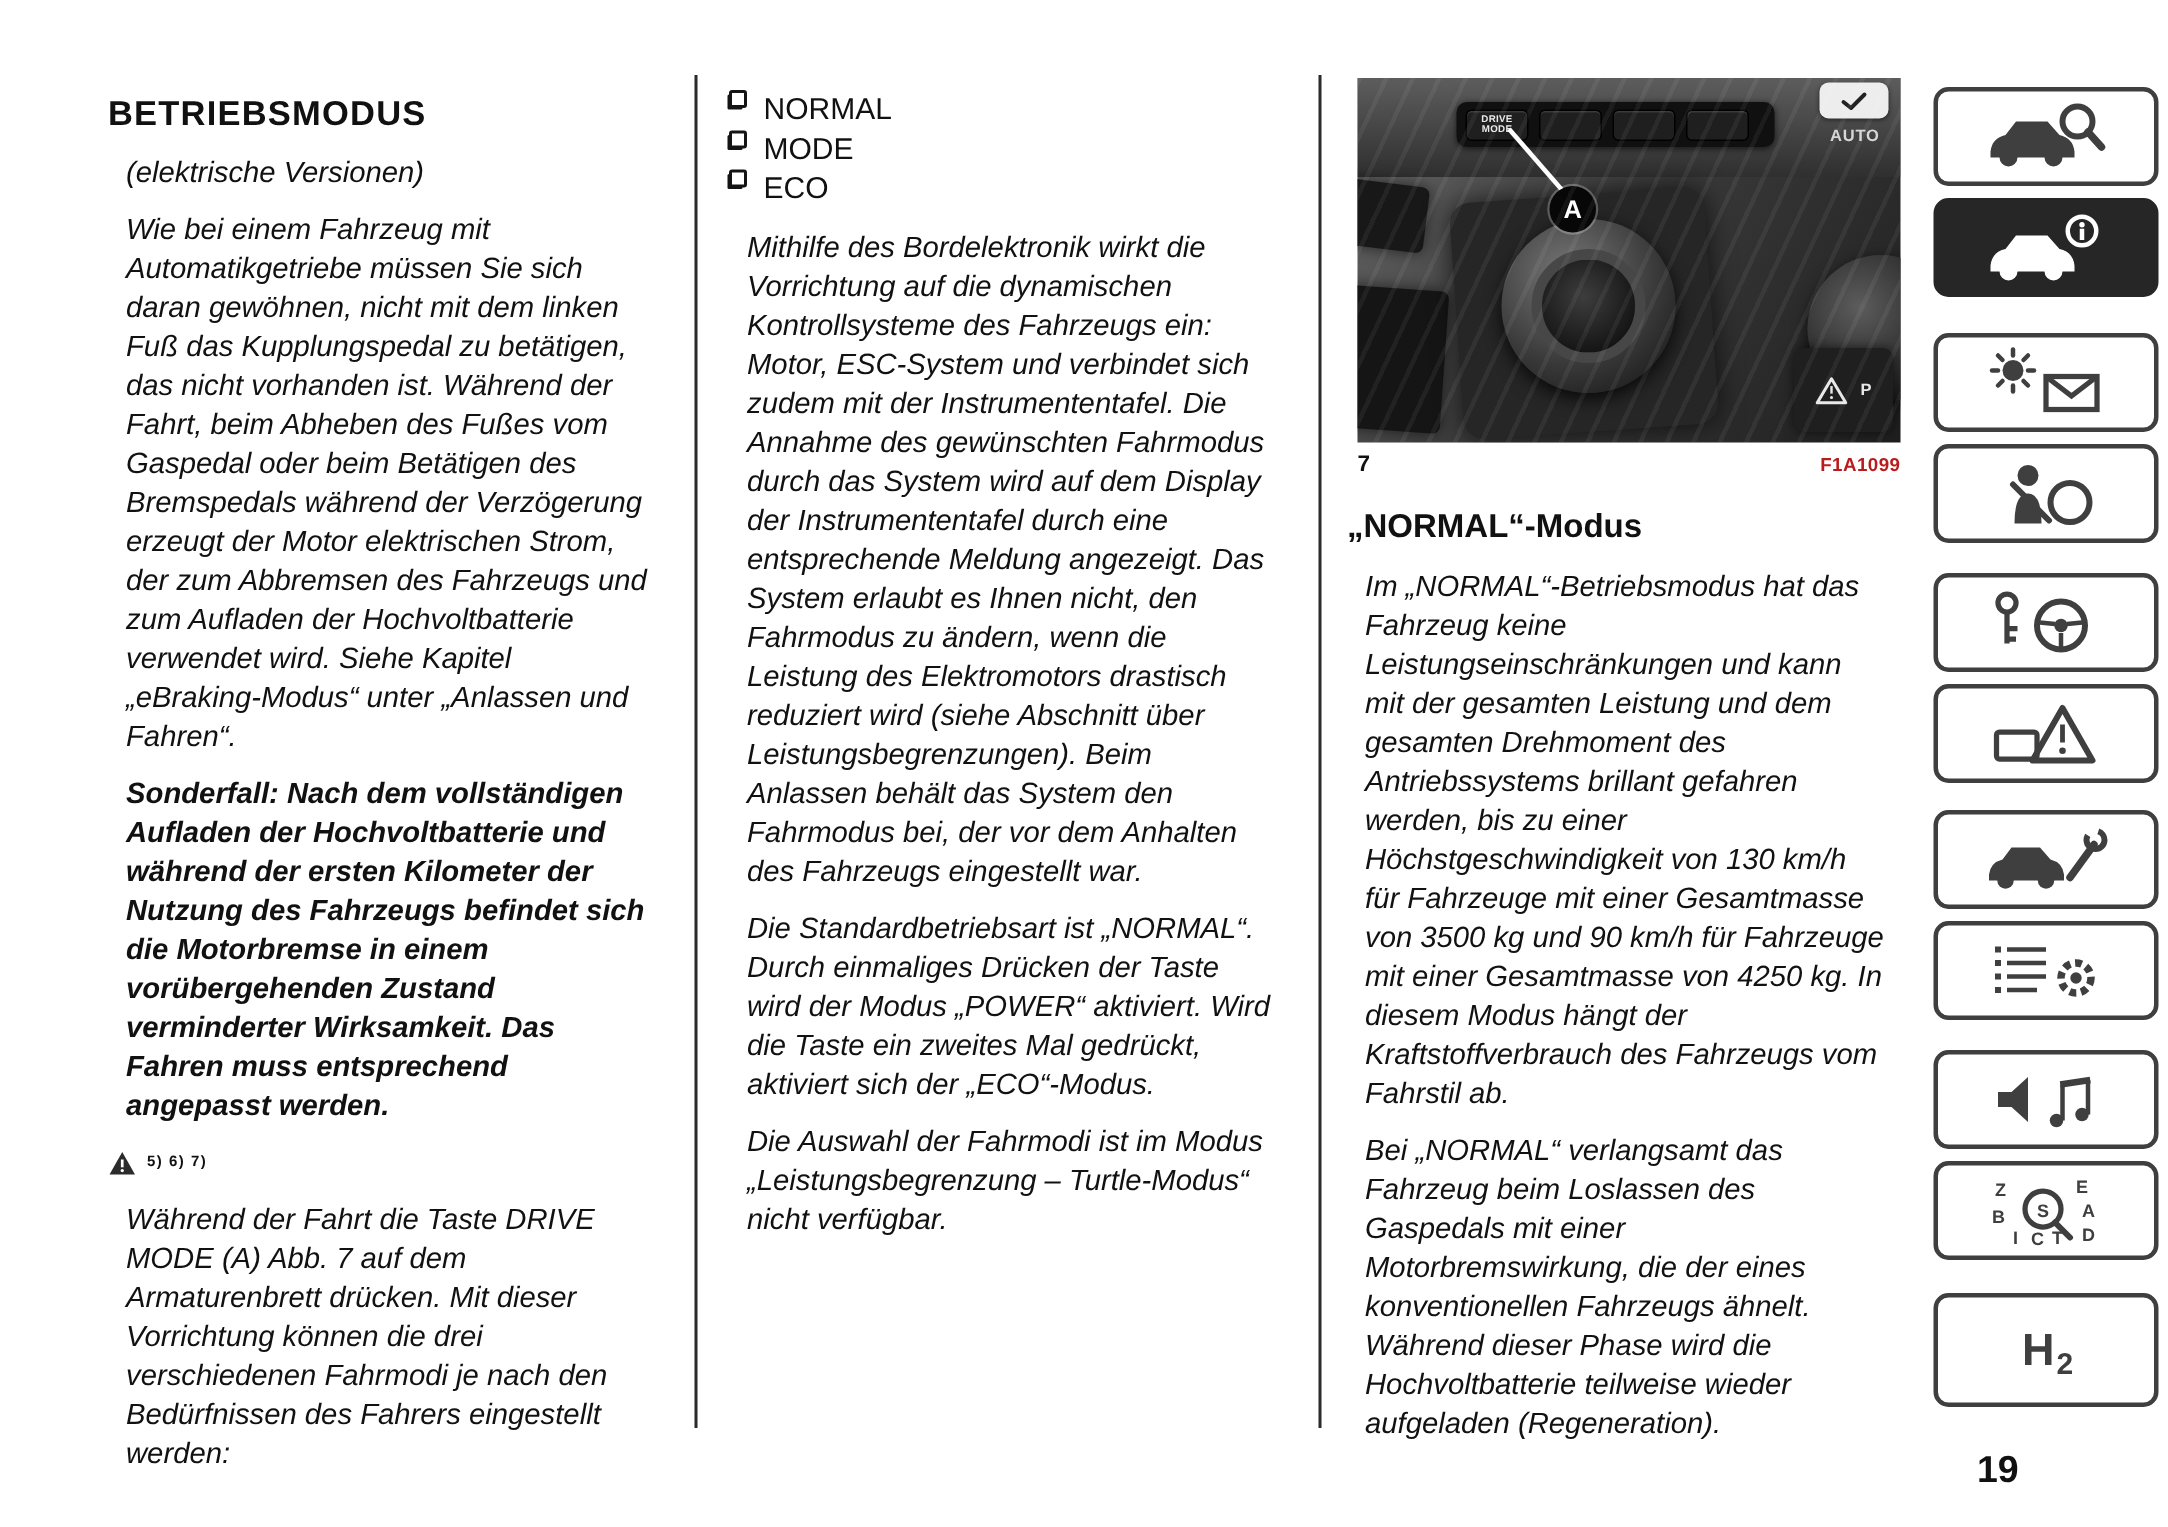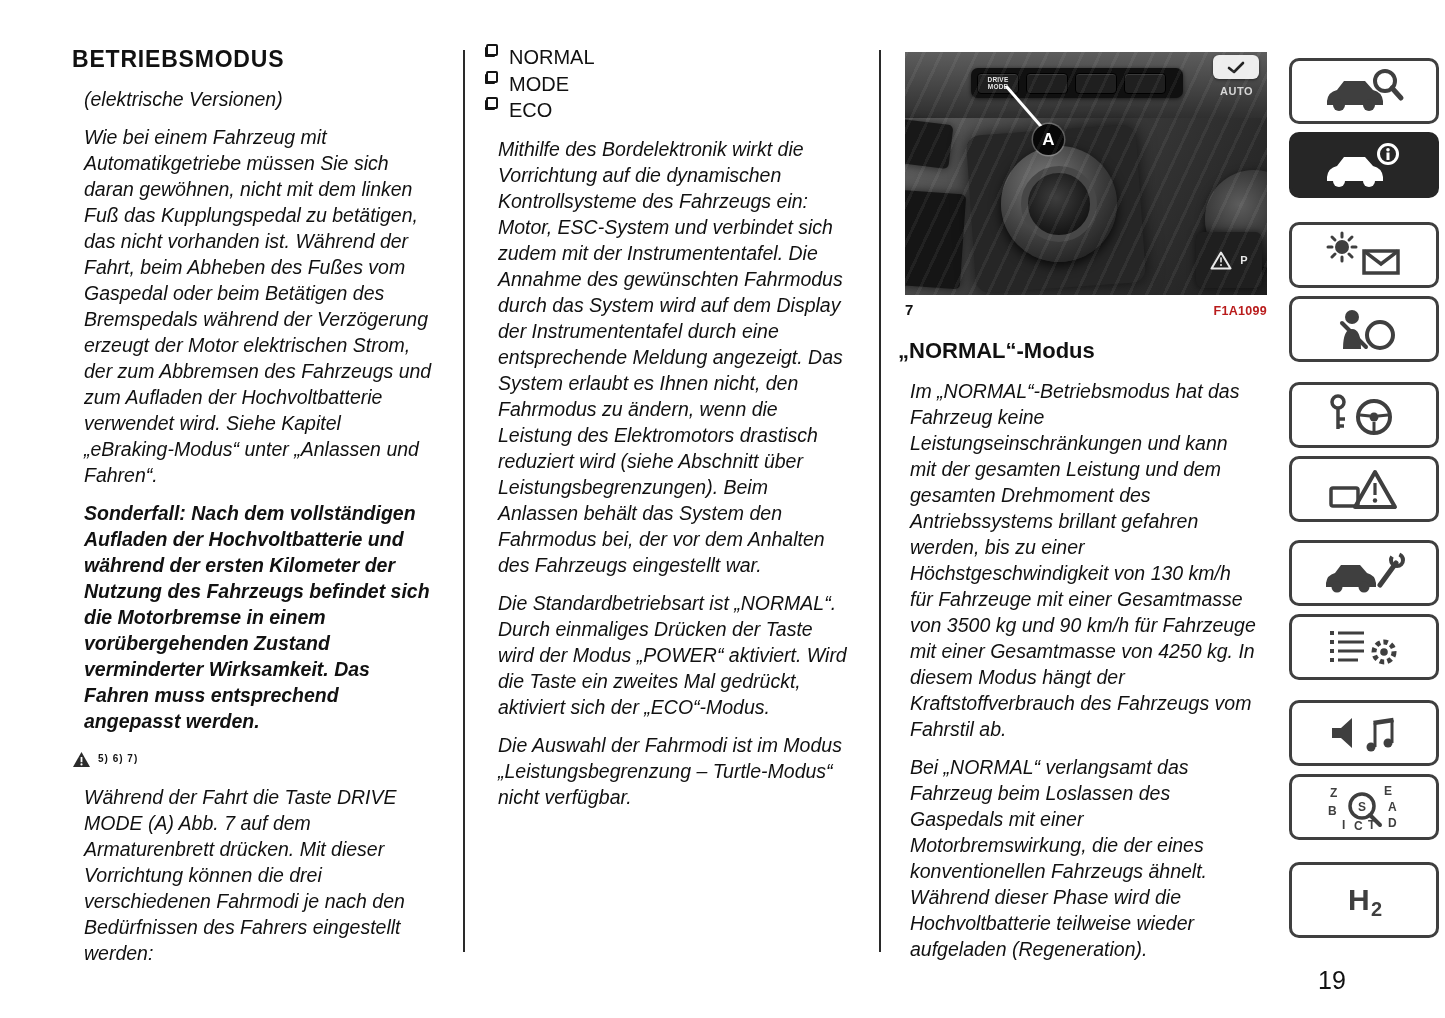--- a/index.html
+++ b/index.html
@@ -1,18 +1,18 @@
 <!DOCTYPE html>
 <html><head>
 <meta charset="utf-8">
 <style>
   html,body{margin:0;padding:0;background:#fff;}
   #page{position:relative;width:1445px;height:1018px;background:#ffffff;
         font-family:"Liberation Sans",sans-serif;color:#111;overflow:hidden;}
-  .col{position:absolute;top:44px;font-size:19.5px;line-height:26px;}
+  .col{position:absolute;top:60px;font-size:19.5px;line-height:26px;}
   #col-left{left:72px;width:372px;}
   #col-mid{left:486px;width:376px;}
   #col-right-text{left:898px;width:372px;top:336px;}
   .col p{margin:12px;font-style:italic;}
   .title{font-size:23px;font-weight:700;letter-spacing:0.8px;line-height:30px;margin:0;}
   .h2title{font-size:22px;font-weight:700;line-height:30px;margin:0 0 2px 0;}
   .bold{font-weight:700;}
   .note-row{display:flex;align-items:center;gap:7px;margin:5px 0 3px 0;}
   .note-refs{font-size:10px;font-weight:700;letter-spacing:1px;}
   .mode-row{display:flex;align-items:flex-start;gap:11px;font-size:20px;line-height:26.5px;}
@@ -48,21 +48,21 @@
   .fig-code{font-size:12.5px;font-weight:700;color:#b91c1c;letter-spacing:.3px;}
   
   .sbox{position:absolute;left:1289px;width:150px;height:66px;border:3px solid #3f3f3f;border-radius:10px;background:#fff;box-sizing:border-box;display:flex;align-items:center;justify-content:center;color:#3f3f3f;cursor:pointer;}
   .sbox.active{background:#262626;border-color:#262626;color:#ffffff;}
   .s1{top:58px;} .s2{top:132px;} .s3{top:222px;} .s4{top:296px;} .s5{top:382px;}
   .s6{top:456px;} .s7{top:540px;} .s8{top:614px;} .s9{top:700px;} .s10{top:774px;}
   .s11{top:862px;height:76px;}
   .sbox svg{display:block;}
   .sbox svg text{font-family:"Liberation Sans",sans-serif;}
   
-  #page-number{position:absolute;left:1318px;top:966px;font-size:25px;font-weight:400;color:#111;}
+  #page-number{position:absolute;left:1318px;top:966px;font-size:25px;font-weight:700;color:#111;}
   .warn-icon{flex:0 0 auto;}
 </style>
 </head>
 <body>
 
 <div id="page">
 
   <div class="col" id="col-left">
     <h1 class="title">BETRIEBSMODUS</h1>
     <p>(elektrische Versionen)</p>

